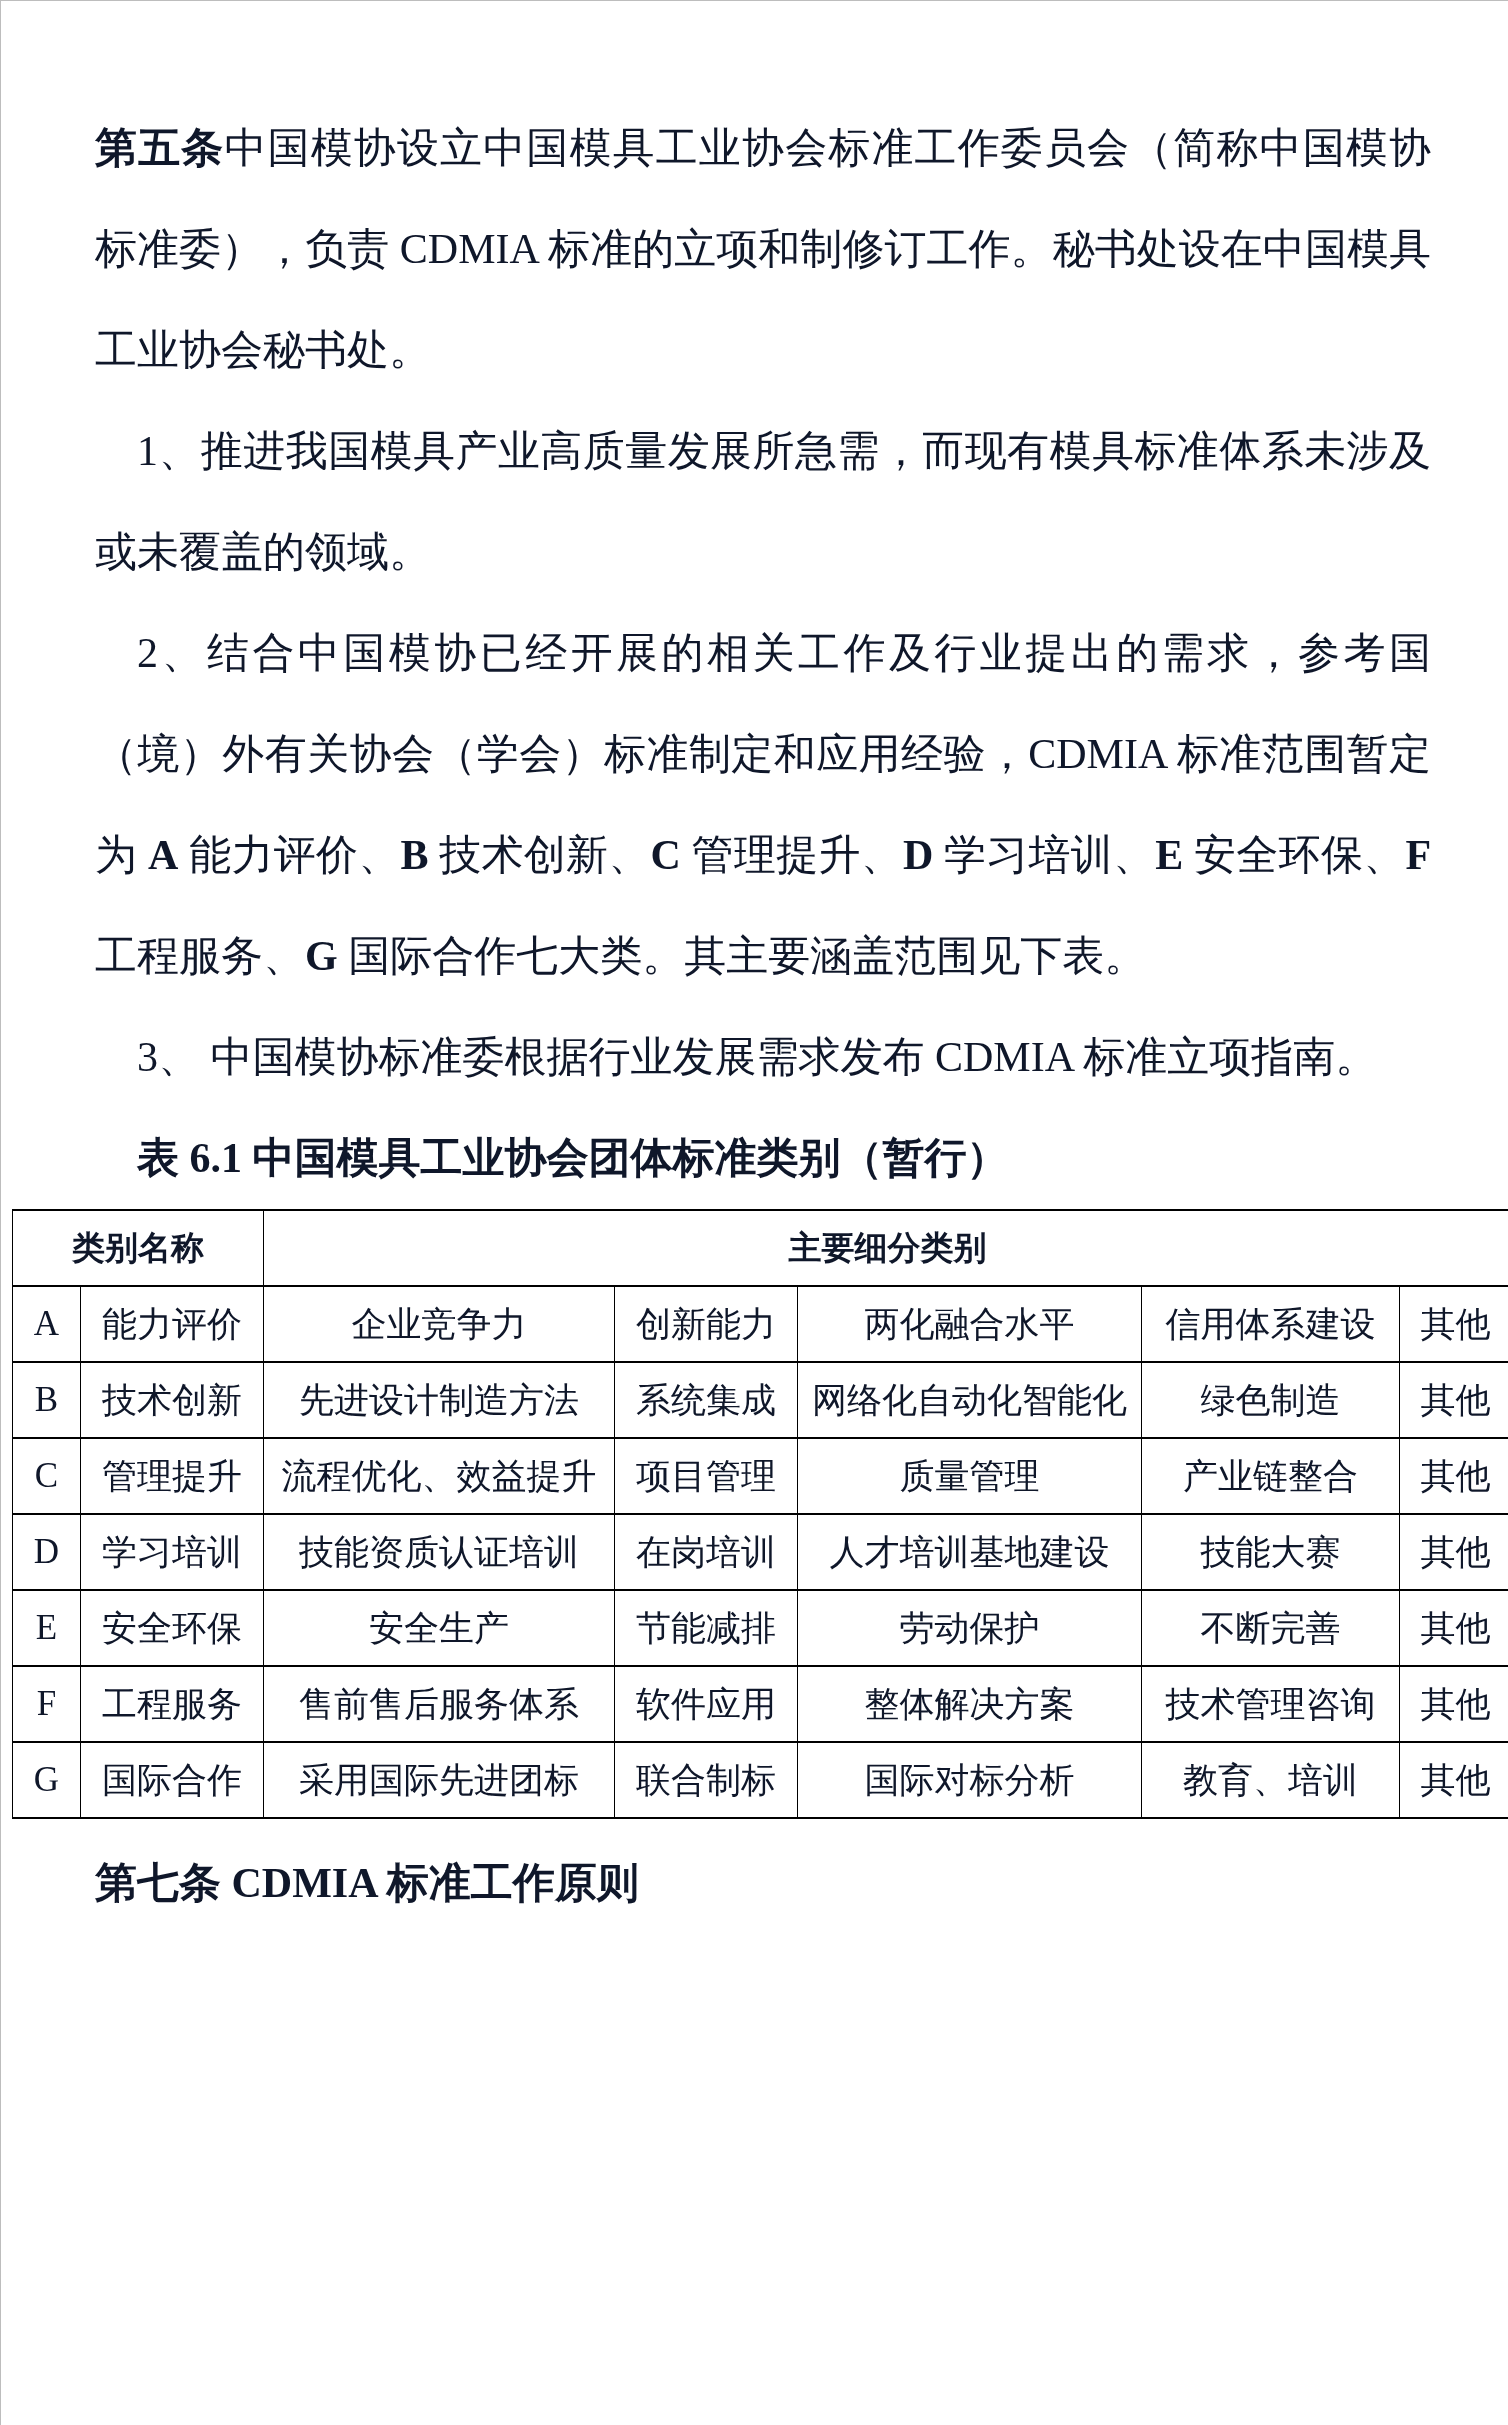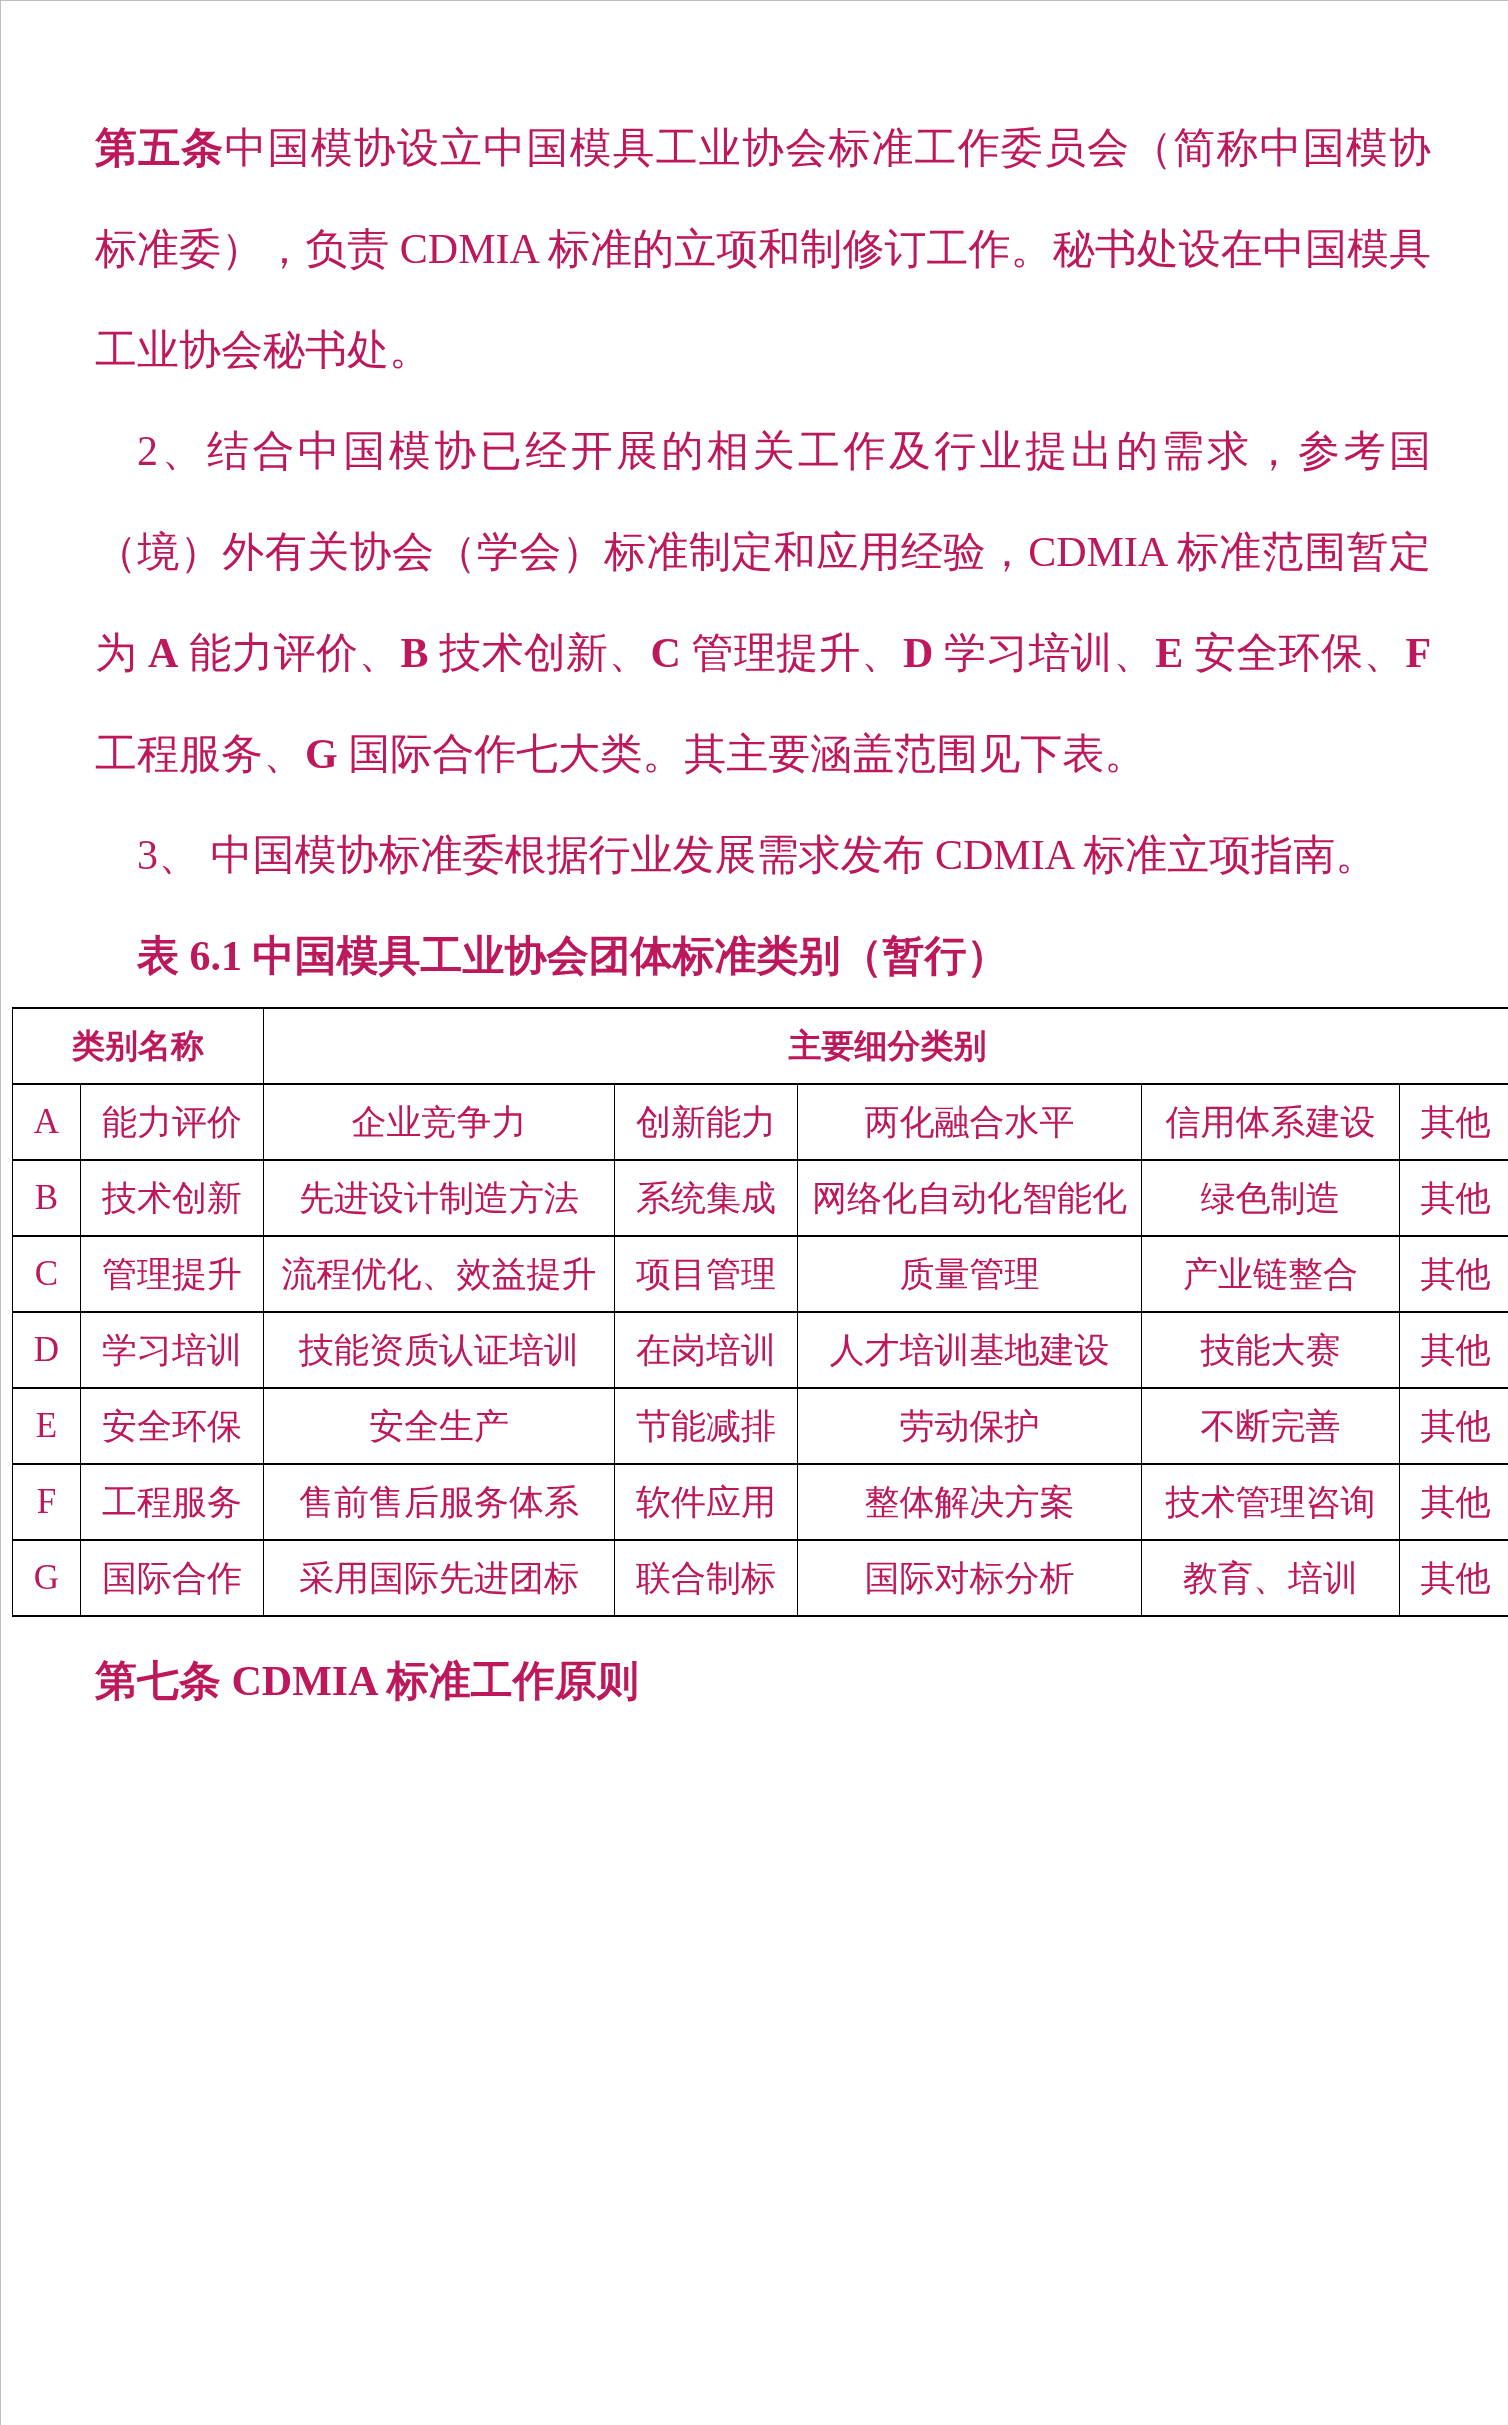--- a/index.html
+++ b/index.html
@@ -10,21 +10,21 @@
   #page {
     position: relative;
     width: 1509px;
     height: 2426px;
     box-sizing: border-box;
     background: #ffffff;
     border: 1.5px solid #bdbdbd;
     padding-top: 97px;
     overflow: hidden;
     font-family: "Liberation Serif", "DejaVu Serif", serif;
-    color: #be185d;
+    color: #0f172a;
   }
   .para {
     margin: 0 77px 0 94px;
     font-size: 42px;
     line-height: 101px;
     text-align: justify;
     letter-spacing: 0;
   }
   .para.indent { text-indent: 42px; }
   .bold { font-weight: bold; }
@@ -58,20 +58,21 @@
   td.c-left   { text-align: center; padding-left: 14px; }
 </style>
 </head>
 <body>
 
 <div id="page">
 
   <p class="para"><span class="bold">第五条</span><span>中国模协设立中国模具工业协会标准工作委员会（简称中国模协标准委），负责 CDMIA 标准的立项和制修订工作。秘书处设在中国模具工业协会秘书处。</span></p>
 
 
+  <p class="para indent">1、推进我国模具产业高质量发展所急需，而现有模具标准体系未涉及或未覆盖的领域。</p>
 
   <p class="para indent"><span>2、结合中国模协已经开展的相关工作及行业提出的需求，参考国（境）外有关协会（学会）标准制定和应用经验，CDMIA 标准范围暂定为 </span><b>A</b><span> 能力评价、</span><b>B</b><span> 技术创新、</span><b>C</b><span> 管理提升、</span><b>D</b><span> 学习培训、</span><b>E</b><span> 安全环保、</span><b>F</b><span> 工程服务、</span><b>G</b><span> 国际合作七大类。其主要涵盖范围见下表。</span></p>
 
   <p class="para indent">3、 中国模协标准委根据行业发展需求发布 CDMIA 标准立项指南。</p>
 
   <p class="para bold indent">表 6.1 中国模具工业协会团体标准类别（暂行）</p>
 
   <table class="cat-table">
     <colgroup>
       <col style="width:68px">

